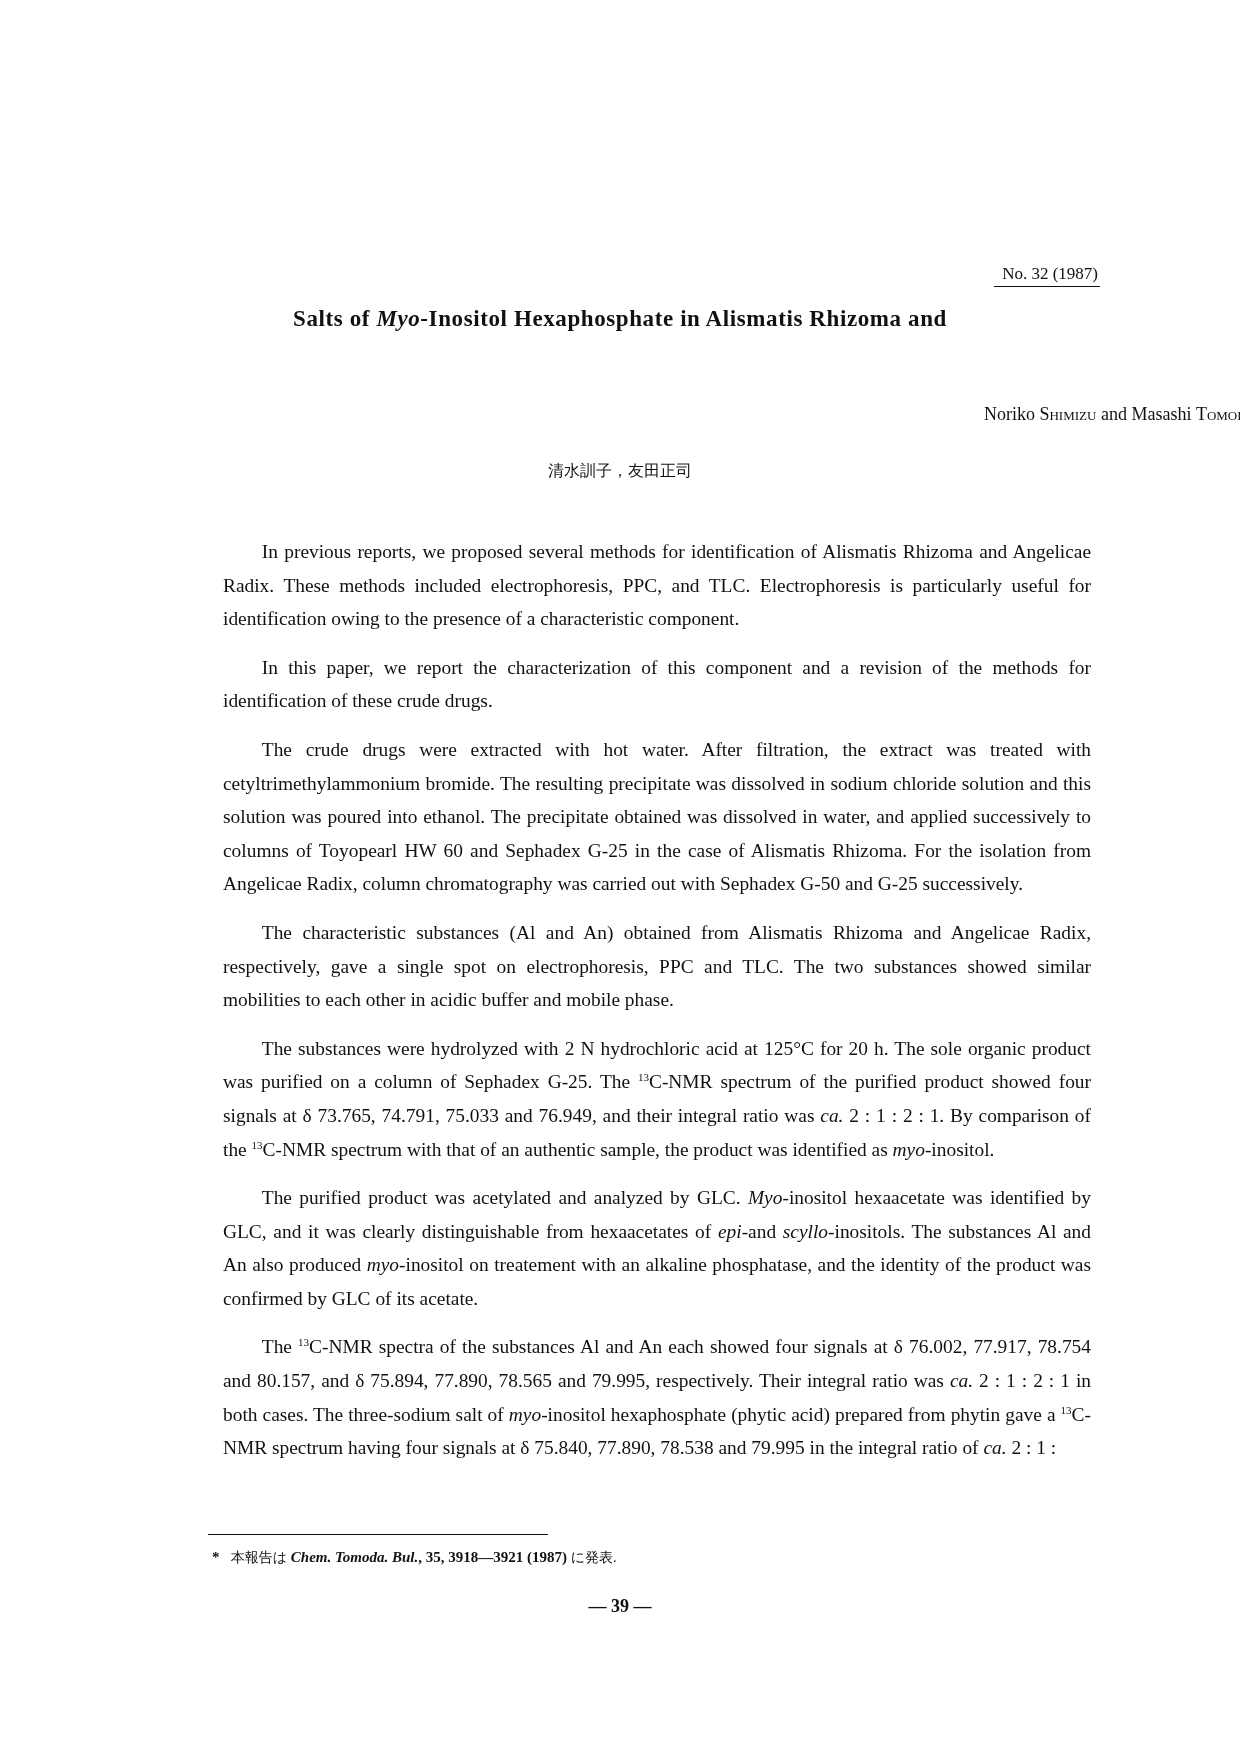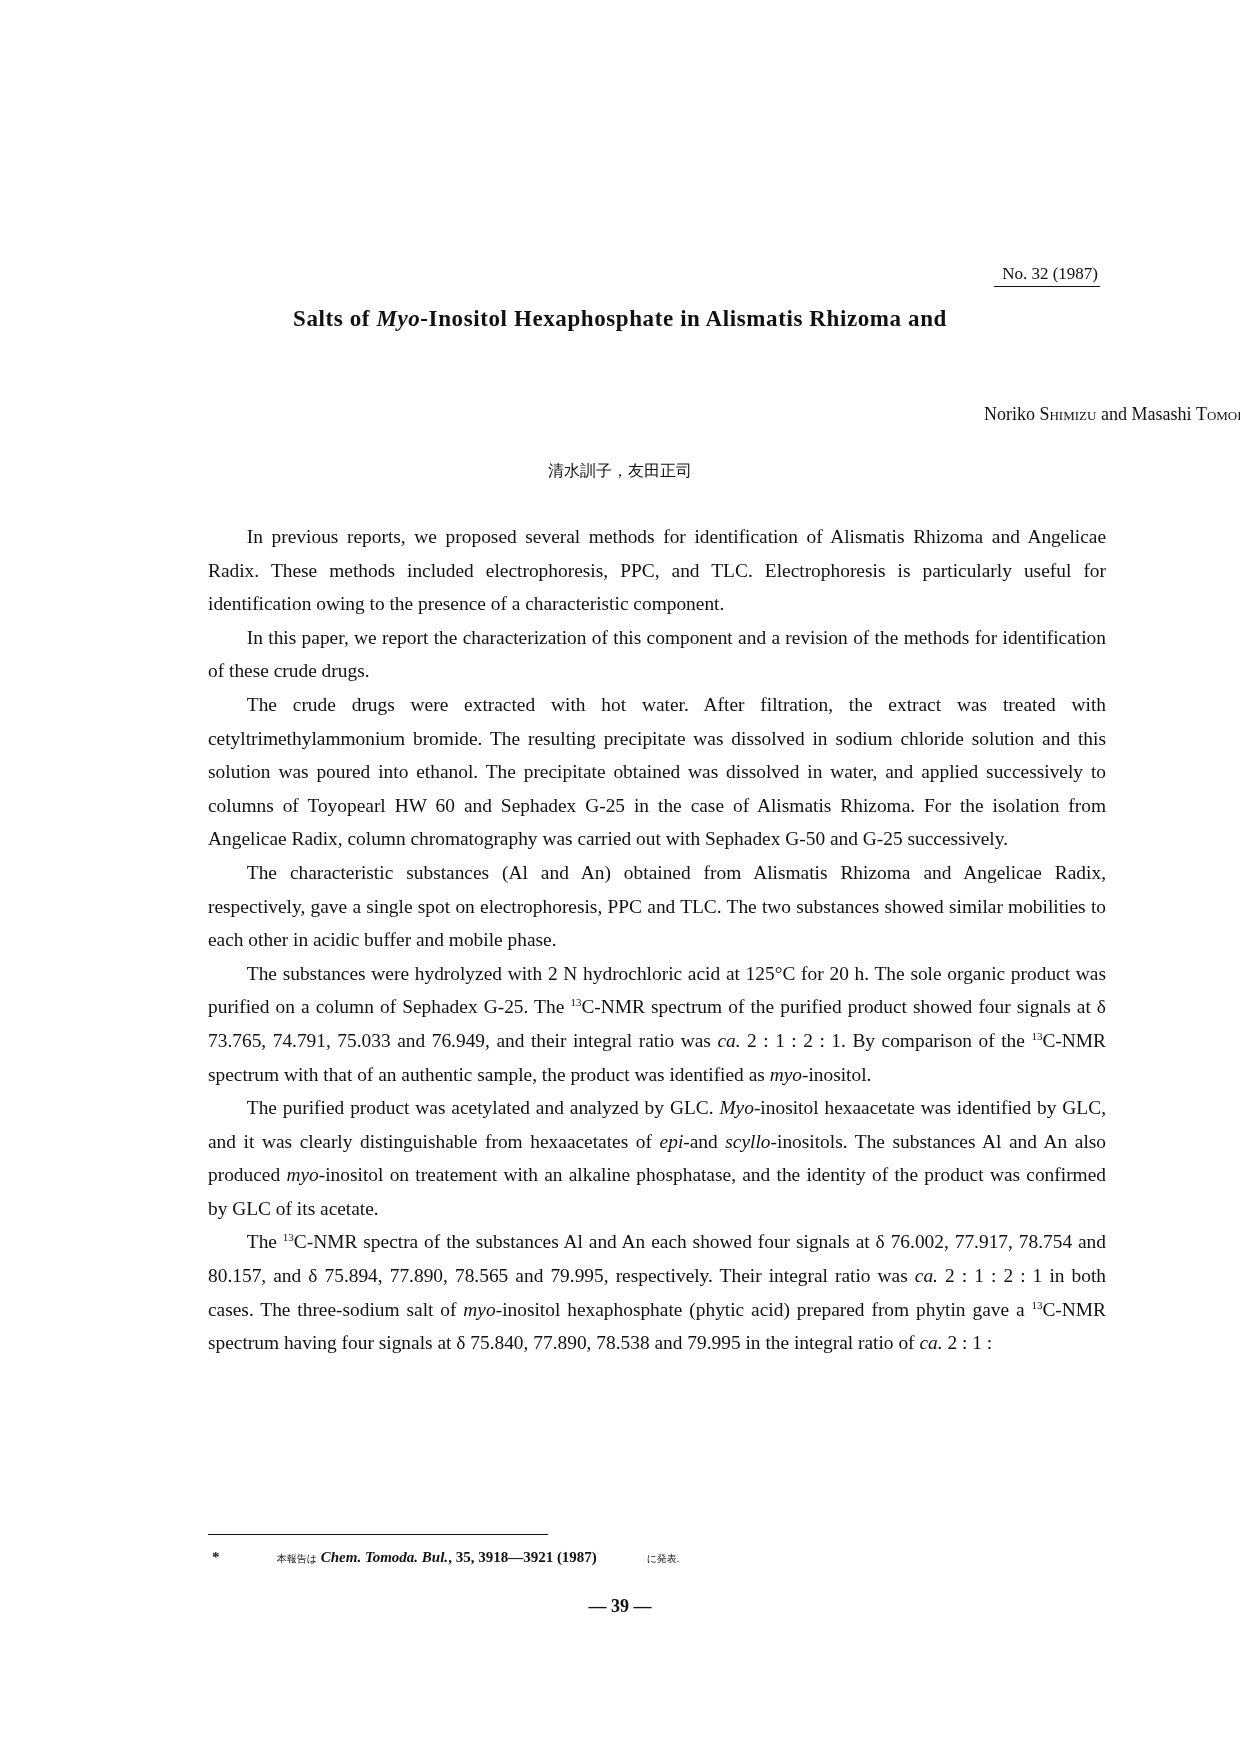--- a/index.html
+++ b/index.html
@@ -26,32 +26,32 @@
   .sc { font-variant: small-caps; }
   .authors-jp {
     position: absolute; top: 461px; left: 0; width: 1240px;
     text-align: center; font-size: 16px;
     font-family: "DejaVu Sans", sans-serif;
   }
   .body-text {
     position: absolute; top: 520px; left: 208px; width: 898px;
     font-size: 19.4px; line-height: 33.6px; text-align: justify;
   }
-  .body-text p { margin: 0; text-indent: 2em; }
+  .body-text p { margin: 15px; text-indent: 2em; }
   .body-text i { font-style: italic; }
   sup { font-size: 11px; vertical-align: 7px; line-height: 0; }
   .fn-rule {
     position: absolute; top: 1534px; left: 208px; width: 340px;
     border-top: 1.5px solid #111;
   }
   .footnote {
     position: absolute; top: 1549px; left: 212px;
     font-size: 15px; font-weight: bold;
   }
-  .footnote .jp { font-family: Liberation Serif, serif; font-weight: normal; font-size: 10px; margin-left: 46px; }
+  .footnote .jp { font-family: Liberation Serif, serif; font-weight: normal; font-size: 14px; }
   .footnote i { font-style: italic; }
   .page-num {
     position: absolute; top: 1596px; left: 0; width: 1240px; text-align: center;
     font-size: 18px; font-weight: bold;
   }
 </style>
 </head>
 <body>
 
 <div class="journal-no">No. 32 (1987)</div>

